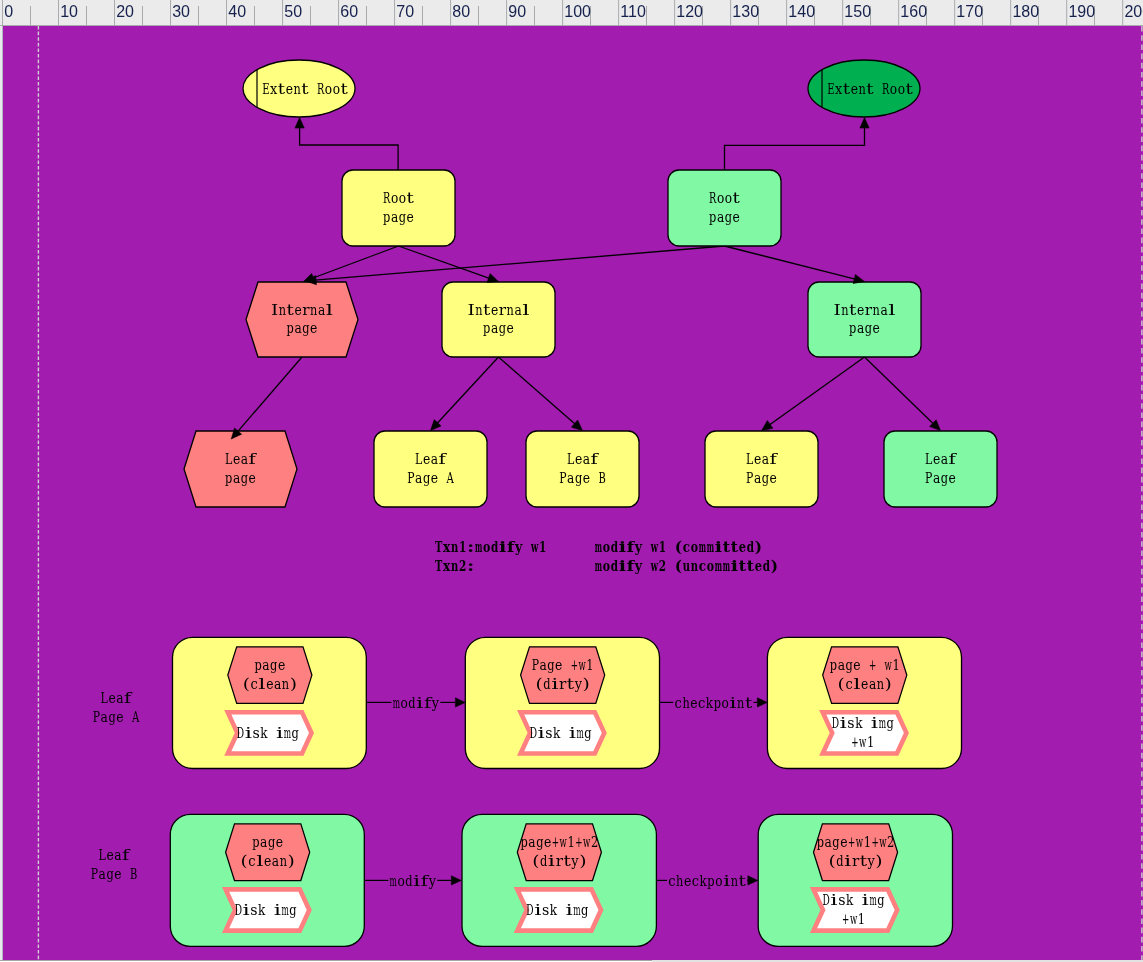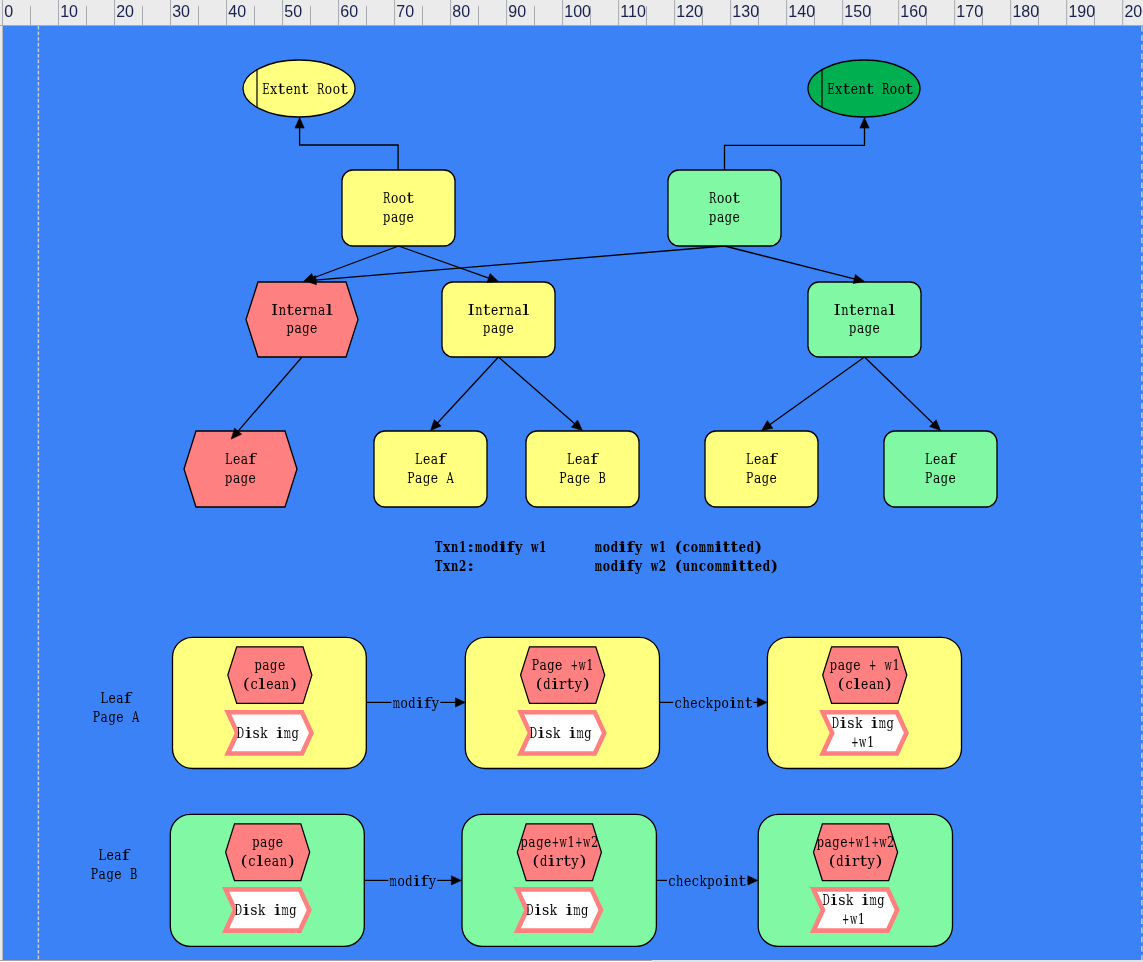--- a/index.html
+++ b/index.html
@@ -10,21 +10,21 @@
 
   
   .ruler{position:absolute;left:0;top:0;width:1143px;height:26px;
          background:#ebebeb;box-sizing:border-box;overflow:hidden;}
   .ruler-edge{position:absolute;left:0;top:25px;width:1143px;height:1px;background:#a8aaad;}
   .ruler svg{position:absolute;left:0;top:0;}
   .rlab{font-family:"Liberation Sans",sans-serif;font-size:16px;fill:#16214d;}
 
   
   .canvas{position:absolute;left:0;top:26px;width:1143px;height:934px;
-          background:#3b82f6;box-sizing:border-box;overflow:hidden;}
+          background:#a21caf;box-sizing:border-box;overflow:hidden;}
   .vedge{position:absolute;left:2px;top:26px;width:1px;height:934px;background:#b3b9c1;}
   .vedge2{position:absolute;left:0px;top:26px;width:2px;height:934px;background:#e9eaec;}
 
   
   .hbar{position:absolute;left:0;top:960px;width:1143px;height:2px;background:#e2e2e2;}
   .hthumb{position:absolute;left:0;top:0;width:652px;height:2px;background:#ffffff;
           border-top:1px solid #a5a5a5;box-sizing:border-box;}
 
   svg{display:block;}
   #diagram{transform:translateZ(0);}

